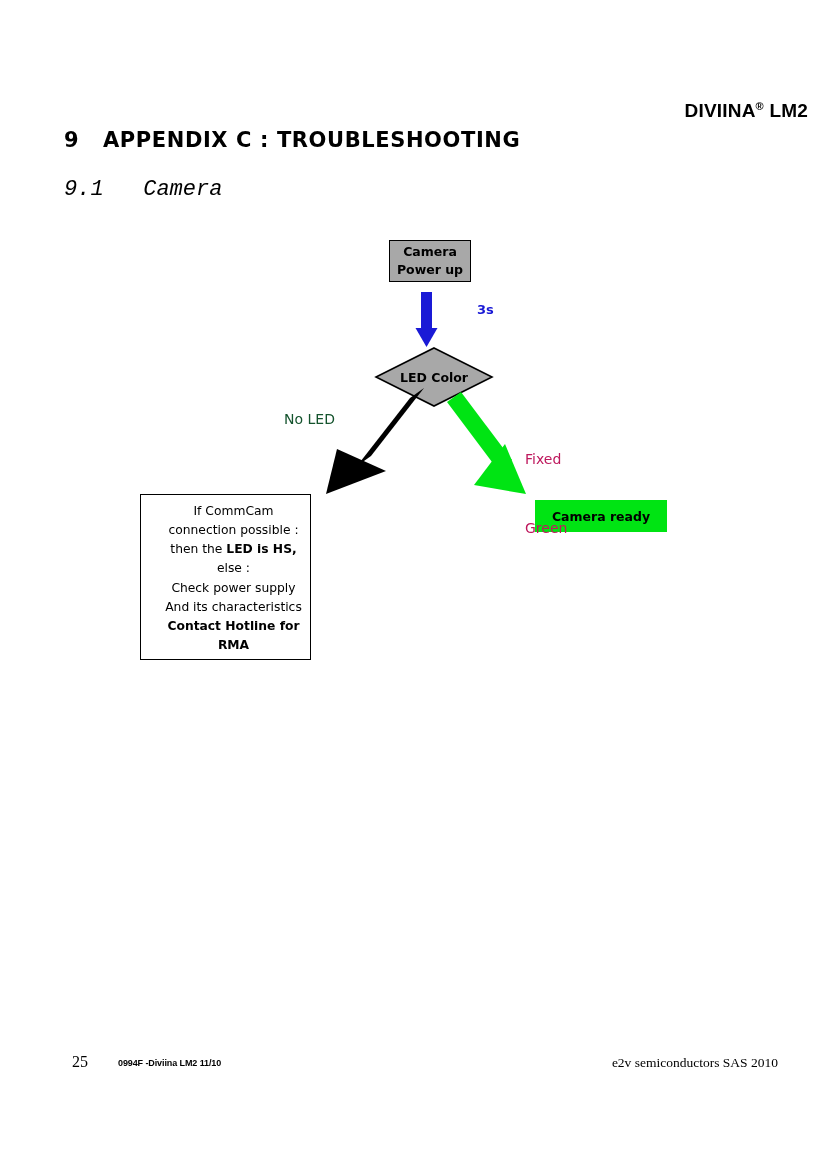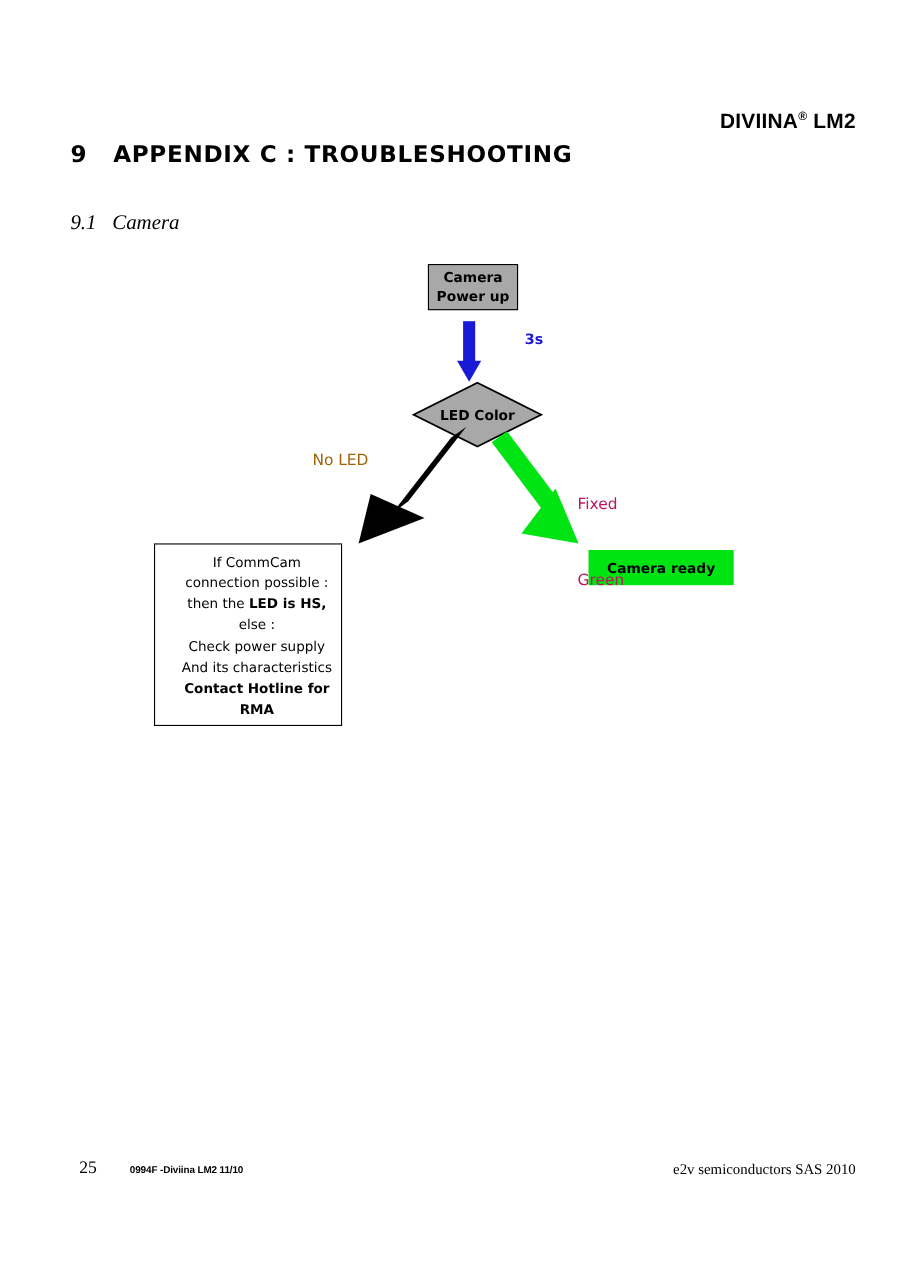--- a/index.html
+++ b/index.html
@@ -20,20 +20,21 @@
   #doc-header {
     position: absolute;
     left: 0;
     top: 100px;
     width: 778px;
     text-align: right;
     font-family: "Liberation Sans", sans-serif;
     font-weight: bold;
     font-size: 19px;
     letter-spacing: 0.2px;
+    padding-left: 30px;
   }
   #doc-header sup {
     font-size: 11px;
     vertical-align: super;
     line-height: 0;
   }
 
   
   #chapter-heading {
     position: absolute;
@@ -42,26 +43,25 @@
     font-family: "DejaVu Sans", sans-serif;
     font-weight: bold;
     font-size: 21px;
     letter-spacing: 0.6px;
     white-space: pre;
   }
   #section-heading {
     position: absolute;
     left: 64px;
     top: 177px;
-    font-family: Liberation Serif, serif;
+    font-family: Liberation Mono, monospace;
     font-style: italic;
     font-weight: normal;
-    font-size: 19px;
+    font-size: 22px;
     white-space: pre;
-    margin-top: 15px;
   }
 
   
   #flowchart {
     position: absolute;
     left: 0;
     top: 0;
     width: 826px;
     height: 1169px;
   }
@@ -137,21 +137,21 @@
     left: 437px;
     top: 302px;
     color: #1a1ad6;
     font-weight: bold;
     font-size: 13px;
     margin-left: 40px;
   }
   #edge-label-no-led {
     left: 284px;
     top: 411px;
-    color: #a16207;
+    color: #14532d;
   }
   #edge-label-fixed-green {
     left: 525px;
     top: 402px;
     color: #be185d;
     line-height: 1.65;
     text-align: left;
   }
 
   

